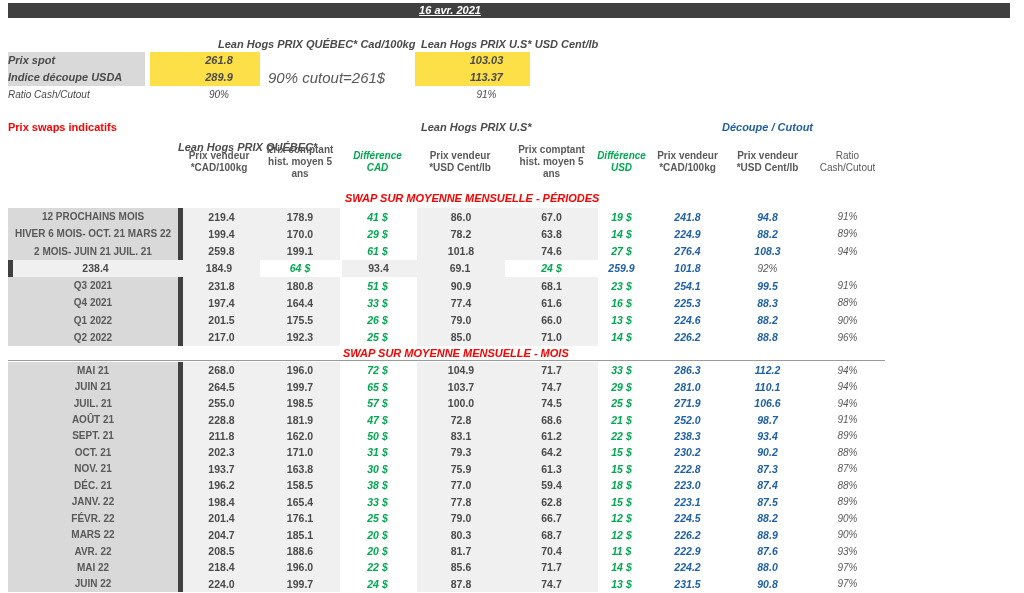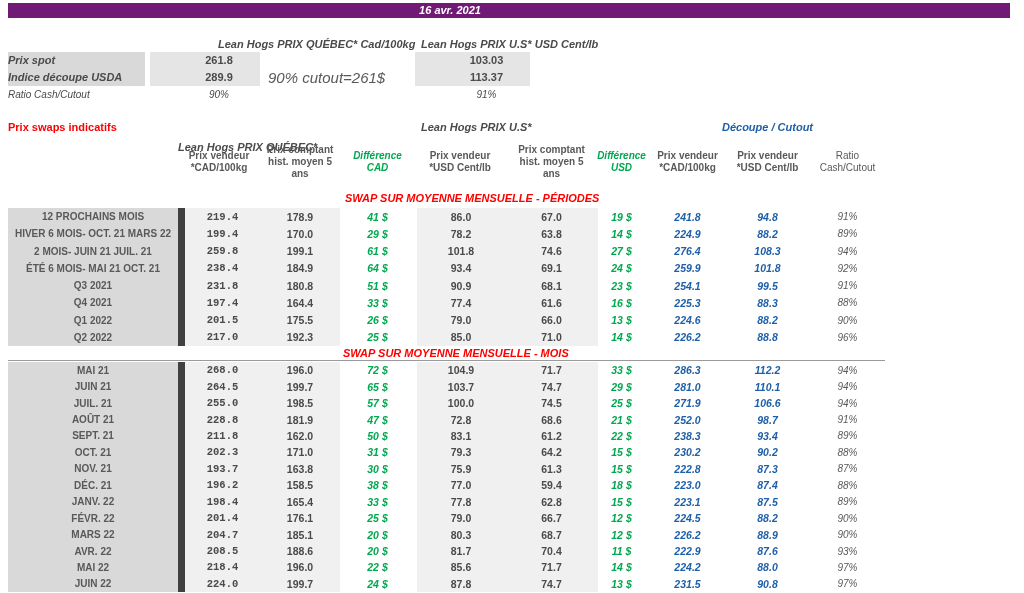--- a/index.html
+++ b/index.html
@@ -1,32 +1,32 @@
 <!DOCTYPE html>
 <html><head>
 <meta charset="utf-8">
 <style>
   html,body{margin:0;padding:0;background:#fff;}
   .page{position:relative;width:1024px;height:593px;background:#fff;overflow:hidden;
         font-family:"Liberation Sans","DejaVu Sans",sans-serif;color:#595959;}
   .abs{position:absolute;}
 
   
-  .titlebar{top:3px;left:8px;width:1002px;height:15px;background:#701a75;
+  .titlebar{top:3px;left:8px;width:1002px;height:15px;background:#404040;
             color:#fff;font-size:11px;font-weight:bold;font-style:italic;
-            text-align:center;line-height:15px;padding-right:118px;box-sizing:border-box;}
+            text-align:center;line-height:15px;padding-right:118px;box-sizing:border-box;text-decoration:underline;}
 
   
   .mini-title{top:38px;height:13px;line-height:13px;font-size:11px;font-weight:bold;
               font-style:italic;color:#4a4a4a;white-space:nowrap;}
   .spot-grid{top:52px;left:8px;display:grid;grid-template-columns:137px 5px 110px 155px 115px;
              grid-auto-rows:17px;font-size:11px;}
   .spot-grid .cell{line-height:17px;white-space:nowrap;}
   .m-label{background:#D9D9D9;text-align:left;font-weight:bold;font-style:italic;color:#4a4a4a;}
-  .m-val{background:#e5e5e5;text-align:center;font-weight:bold;color:#4a4a4a;padding-left:28px;}
+  .m-val{background:#fde047;text-align:center;font-weight:bold;font-style:italic;color:#4a4a4a;padding-left:28px;}
   .m-note{font-size:15px;font-style:italic;color:#595959;padding-left:8px;}
   .m-small{background:none !important;font-size:10px;font-weight:normal !important;font-style:italic;}
 
   
   .tgrid{display:grid;grid-template-columns:170px 82px 80px 75px 90px 93px 47px 85px 75px 85px;}
   .group-row{top:120px;left:8px;height:15px;font-size:11px;line-height:15px;}
   .red-bold{color:#FF0000;font-weight:bold;white-space:nowrap;}
   .group-qc{grid-column:2/4;font-weight:bold;font-style:italic;color:#4a4a4a;white-space:nowrap;margin-top:20px;}
   .group-us{grid-column:5/7;font-weight:bold;font-style:italic;color:#4a4a4a;padding-left:6px;white-space:nowrap;}
   .group-cut{grid-column:8/11;font-weight:bold;font-style:italic;color:#1E5FA8;text-align:center;white-space:nowrap;}
@@ -45,21 +45,21 @@
   .rows{left:8px;}
   .rows-periodes{top:208px;}
   .rows-mois{top:362px;}
   .rows-periodes .trow{height:17.25px;}
   .rows-mois .trow{height:16.45px;}
   .trow{display:grid;grid-template-columns:170px 82px 80px 75px 90px 93px 47px 85px 75px 85px;}
   .trow .cell{display:flex;align-items:center;justify-content:center;white-space:nowrap;}
   .c-label{background:#D9D9D9;font-size:10px;font-weight:bold;color:#595959;}
   .c-num{font-size:10.5px;font-weight:bold;color:#4a4a4a;}
   .bg-light{background:#F0F0F0;}
-  .gapL{border-left:7px solid #404040;font-family:Liberation Mono, monospace;}
+  .gapL{border-left:5px solid #404040;}
   .gapS{border-left:2px solid #fff;}
   .c-diff{font-size:10.5px;font-weight:bold;font-style:italic;color:#00A84F;}
   .c-cut{font-size:10.5px;font-weight:bold;font-style:italic;color:#1E5FA8;}
   .c-ratio{font-size:10px;font-style:italic;color:#595959;}
 </style>
 </head>
 <body>
 
 <div class="page">
 
@@ -160,21 +160,20 @@
         <div class="cell c-diff">61 $</div>
         <div class="cell c-num bg-light gapS">101.8</div>
         <div class="cell c-num bg-light">74.6</div>
         <div class="cell c-diff">27 $</div>
         <div class="cell c-cut">276.4</div>
         <div class="cell c-cut">108.3</div>
         <div class="cell c-ratio">94%</div>
       </div>
 
       <div class="trow">
-        <div class="cell c-label">ÉTÉ 6 MOIS- MAI 21 OCT. 21</div>
         <div class="cell c-num bg-light gapL">238.4</div>
         <div class="cell c-num bg-light">184.9</div>
         <div class="cell c-diff">64 $</div>
         <div class="cell c-num bg-light gapS">93.4</div>
         <div class="cell c-num bg-light">69.1</div>
         <div class="cell c-diff">24 $</div>
         <div class="cell c-cut">259.9</div>
         <div class="cell c-cut">101.8</div>
         <div class="cell c-ratio">92%</div>
       </div>

